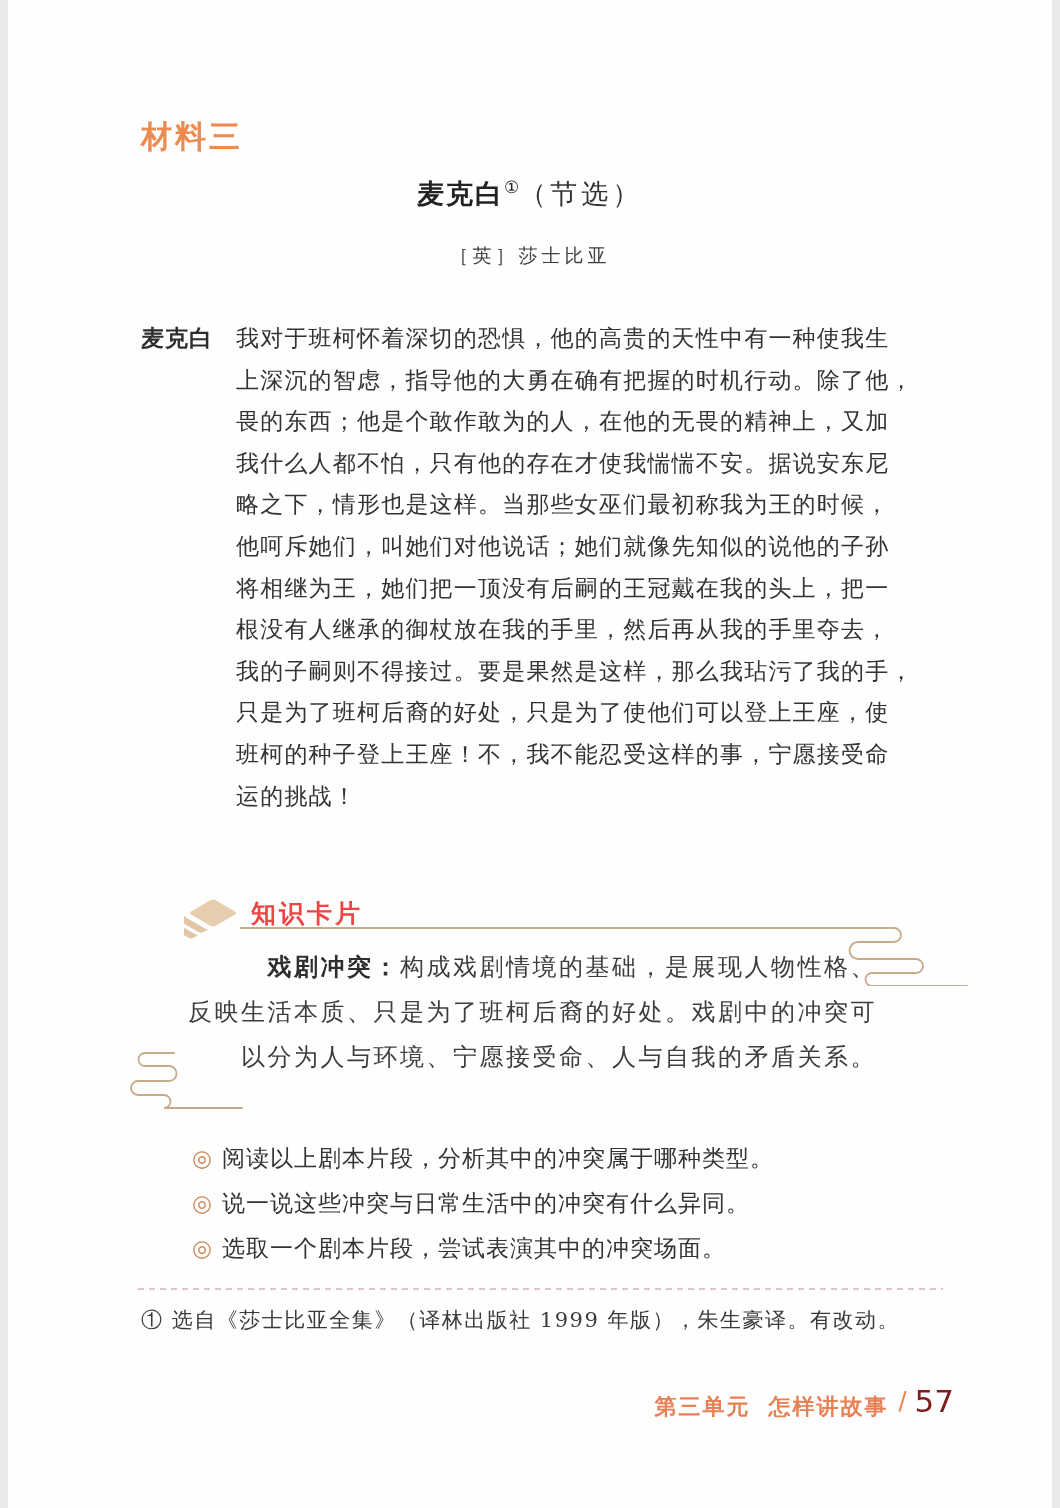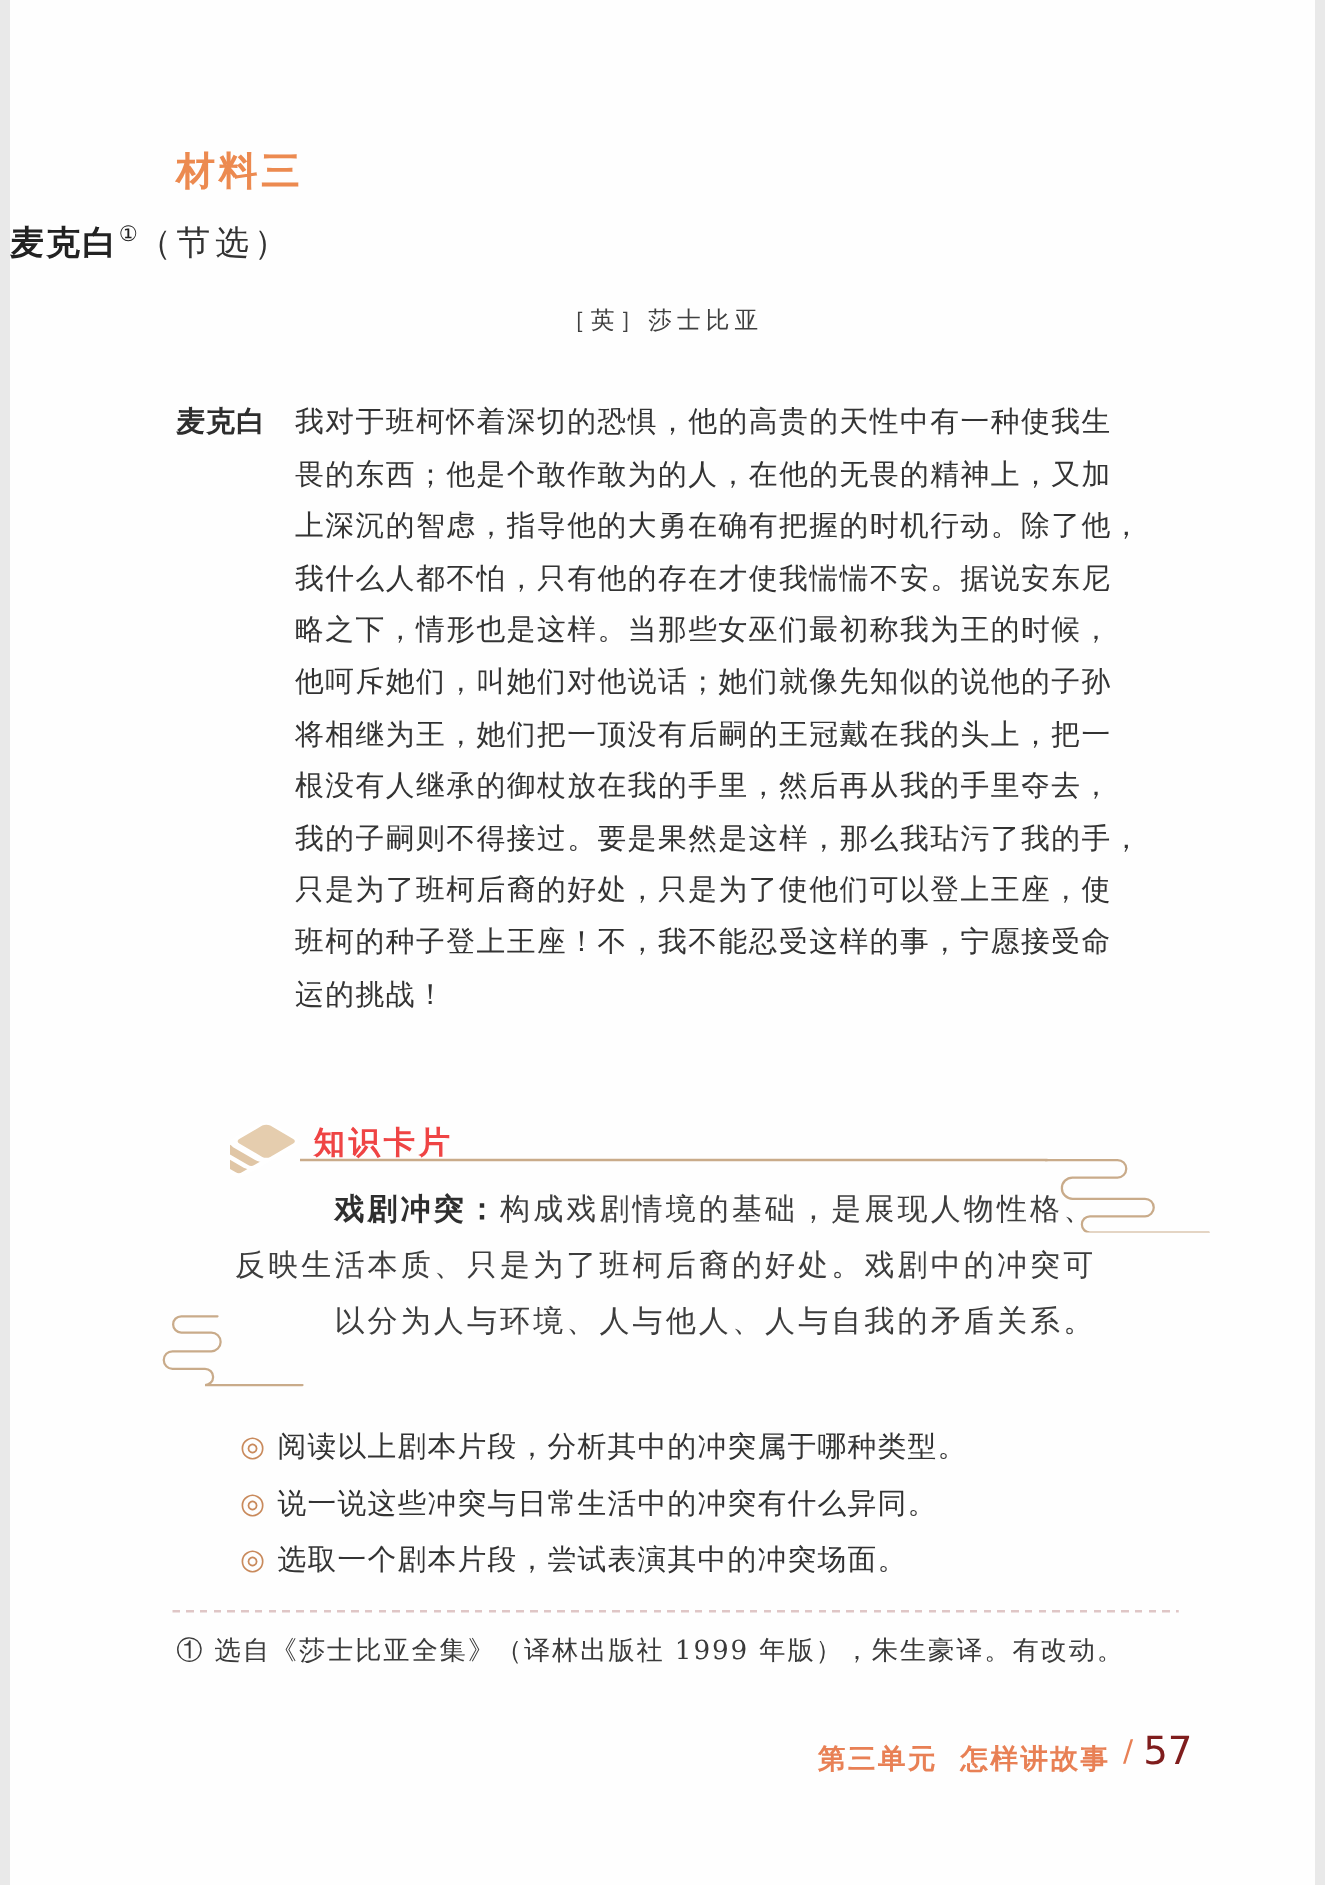--- a/index.html
+++ b/index.html
@@ -9,21 +9,21 @@
     font-family:"DejaVu Serif", serif;color:#333;
   }
   
   .material-label{
     position:absolute;left:133px;top:116px;
     font-family:"DejaVu Sans", sans-serif;
     font-size:31px;font-weight:600;color:#EC8A50;letter-spacing:3px;
   }
   
   .doc-title{
-    position:absolute;left:0;top:176px;width:100%;
+    position:absolute;left:0;top:176px;width:100%;text-align:center;
     font-size:27px;color:#222;
   }
   .doc-title .main{font-weight:bold;font-family:"DejaVu Sans", sans-serif;letter-spacing:2px;}
   .doc-title .sup{font-size:17px;vertical-align:super;line-height:0;}
   .doc-title .suffix{font-weight:normal;letter-spacing:4px;color:#333;}
   .doc-author{
     position:absolute;left:0;top:243px;width:100%;text-align:center;
     font-size:19px;color:#404040;letter-spacing:4px;
   }
   
@@ -98,22 +98,22 @@
   <div class="doc-title">
     <span class="main">麦克白</span><span class="sup">①</span><span class="suffix">（节选）</span>
   </div>
 
   <div class="doc-author">［英］莎士比亚</div>
 
   <div class="dialogue">
     <div class="speaker">麦克白</div>
     <div class="dialogue-lines">
       <div class="dline">我对于班柯怀着深切的恐惧，他的高贵的天性中有一种使我生</div>
+      <div class="dline">上深沉的智虑，指导他的大勇在确有把握的时机行动。除了他，</div>
       <div class="dline">畏的东西；他是个敢作敢为的人，在他的无畏的精神上，又加</div>
-      <div class="dline">上深沉的智虑，指导他的大勇在确有把握的时机行动。除了他，</div>
       <div class="dline">我什么人都不怕，只有他的存在才使我惴惴不安。据说安东尼</div>
       <div class="dline">略之下，情形也是这样。当那些女巫们最初称我为王的时候，</div>
       <div class="dline">他呵斥她们，叫她们对他说话；她们就像先知似的说他的子孙</div>
       <div class="dline">将相继为王，她们把一顶没有后嗣的王冠戴在我的头上，把一</div>
       <div class="dline">根没有人继承的御杖放在我的手里，然后再从我的手里夺去，</div>
       <div class="dline">我的子嗣则不得接过。要是果然是这样，那么我玷污了我的手，</div>
       <div class="dline">只是为了班柯后裔的好处，只是为了使他们可以登上王座，使</div>
       <div class="dline">班柯的种子登上王座！不，我不能忍受这样的事，宁愿接受命</div>
       <div class="dline">运的挑战！</div>
     </div>
@@ -134,21 +134,21 @@
   <div class="kc-cloud-right">
     <svg width="134" height="74" viewBox="0 0 134 74">
       <path d="M0 16 H58 a7 7 0 0 1 0 14 H22 a8.5 8.5 0 0 0 0 17 H80 a7 7 0 0 1 0 14 H36 a6.5 6.5 0 0 0 0 13 H131" fill="none" stroke="#C9AB8A" stroke-width="1.8" stroke-linecap="round"></path>
     </svg>
   </div>
   <div class="kc-text">
     <div class="kline first">
       <span class="kc-term">戏剧冲突：</span><span>构成戏剧情境的基础，是展现人物性格、</span>
     </div>
     <div class="kline">反映生活本质、只是为了班柯后裔的好处。戏剧中的冲突可</div>
-    <div class="kline">以分为人与环境、人与他人、人与自我的矛盾关系。</div>
+    <div class="kline">以分为人与环境、宁愿接受命、人与自我的矛盾关系。</div>
   </div>
   <div class="kc-cloud-left">
     <svg width="120" height="66" viewBox="0 0 120 66">
       <path d="M50 7 H21 a6.5 6.5 0 0 0 0 13 H45 a7.5 7.5 0 0 1 0 15 H14 a7 7 0 0 0 0 14 H40 a6.5 6.5 0 0 1 0 13 H118" fill="none" stroke="#C9AB8A" stroke-width="1.8" stroke-linecap="round"></path>
     </svg>
   </div>
 
   <div class="activities">
     <div class="activity">
       <span class="bullet">◎</span><span>阅读以上剧本片段，分析其中的冲突属于哪种类型。</span>

